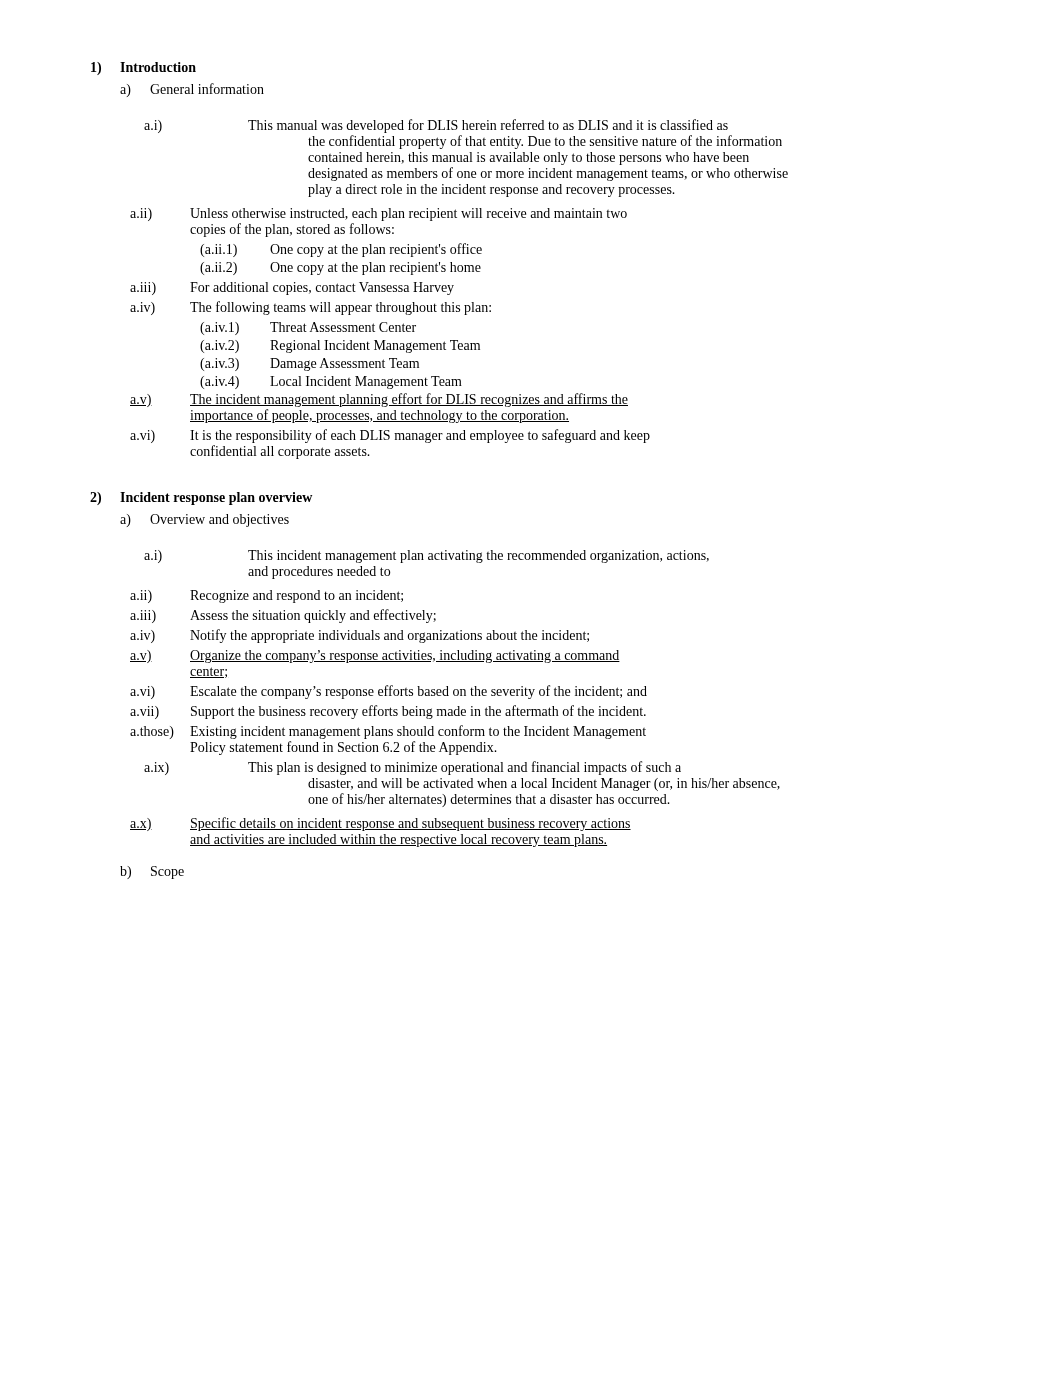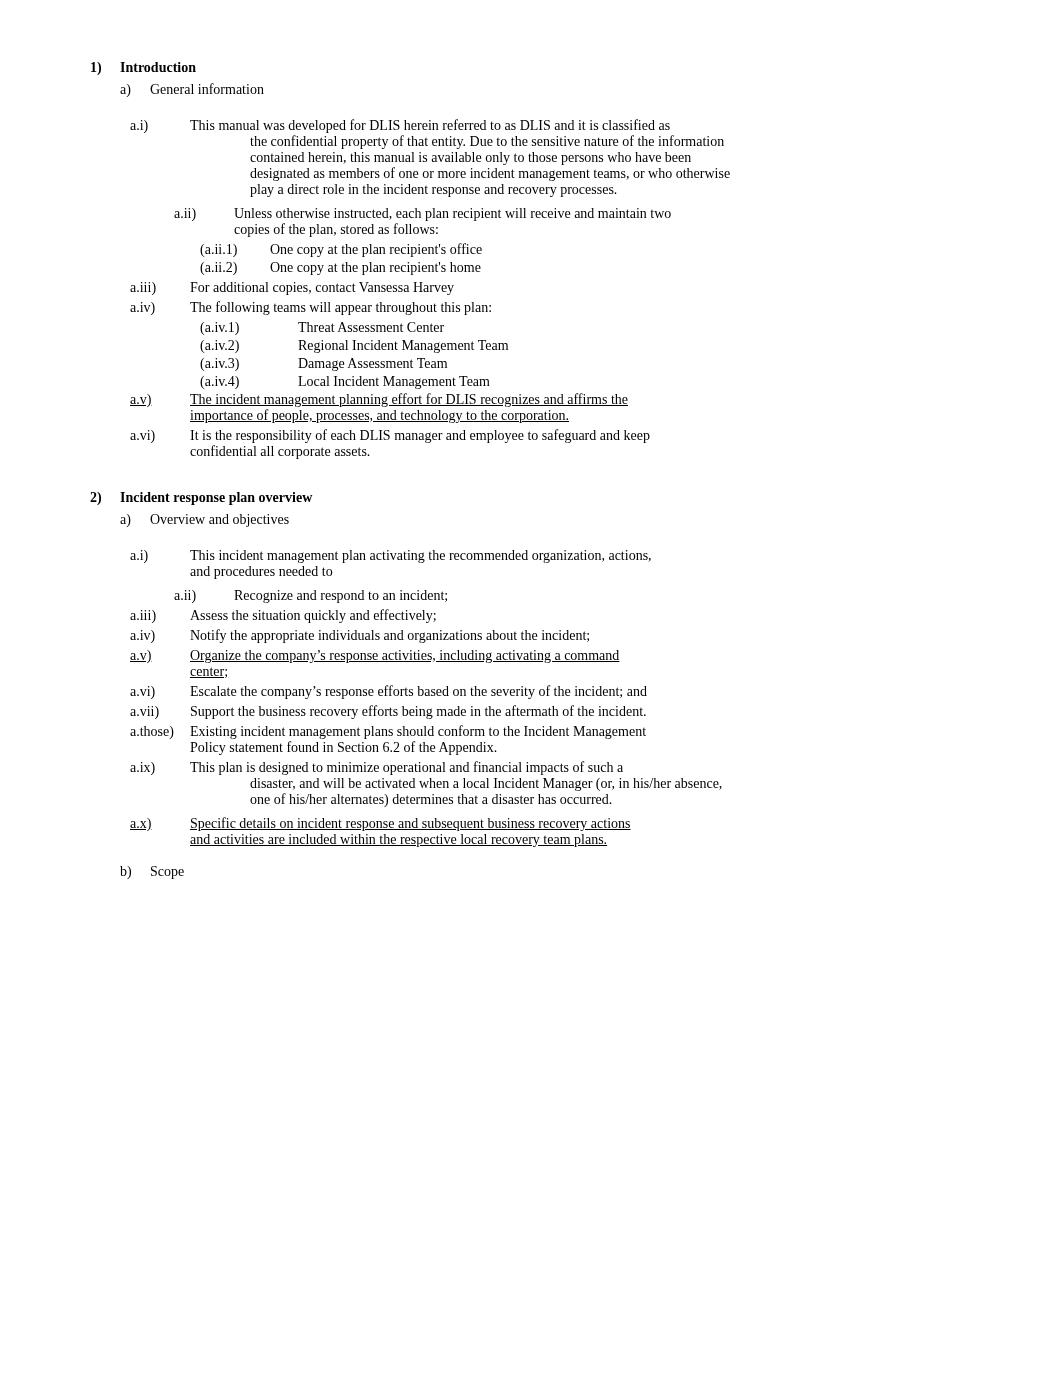--- a/index.html
+++ b/index.html
@@ -51,40 +51,40 @@
     }
 
     .sub-a-header {
       font-weight: normal;
       margin-bottom: 10px;
     }
 
     .item-ai {
       display: flex;
       margin-bottom: 8px;
-      margin-left: 10px;
+      margin-left: 24px;
+      gap: 44px;
     }
 
     .item-ai-num {
       min-width: 60px;
     }
 
     .item-ai-text {
       flex: 1;
     }
 
     .item-aii {
       display: flex;
       margin-bottom: 4px;
       margin-left: 10px;
     }
 
     .item-aii-num {
       min-width: 60px;
-      margin-left: 44px;
     }
 
     .item-aii-text {
       flex: 1;
     }
 
     .sub-sub-item {
       display: flex;
       margin-left: 80px;
       margin-bottom: 2px;
@@ -114,21 +114,20 @@
       min-width: 60px;
     }
 
     .item-aiv-sublist {
       margin-left: 80px;
     }
 
     .item-aiv-sub {
       display: flex;
       margin-bottom: 2px;
-      gap: 28px;
     }
 
     .item-aiv-sub-num {
       min-width: 70px;
     }
 
     .item-av {
       display: flex;
       margin-bottom: 4px;
       margin-left: 10px;

